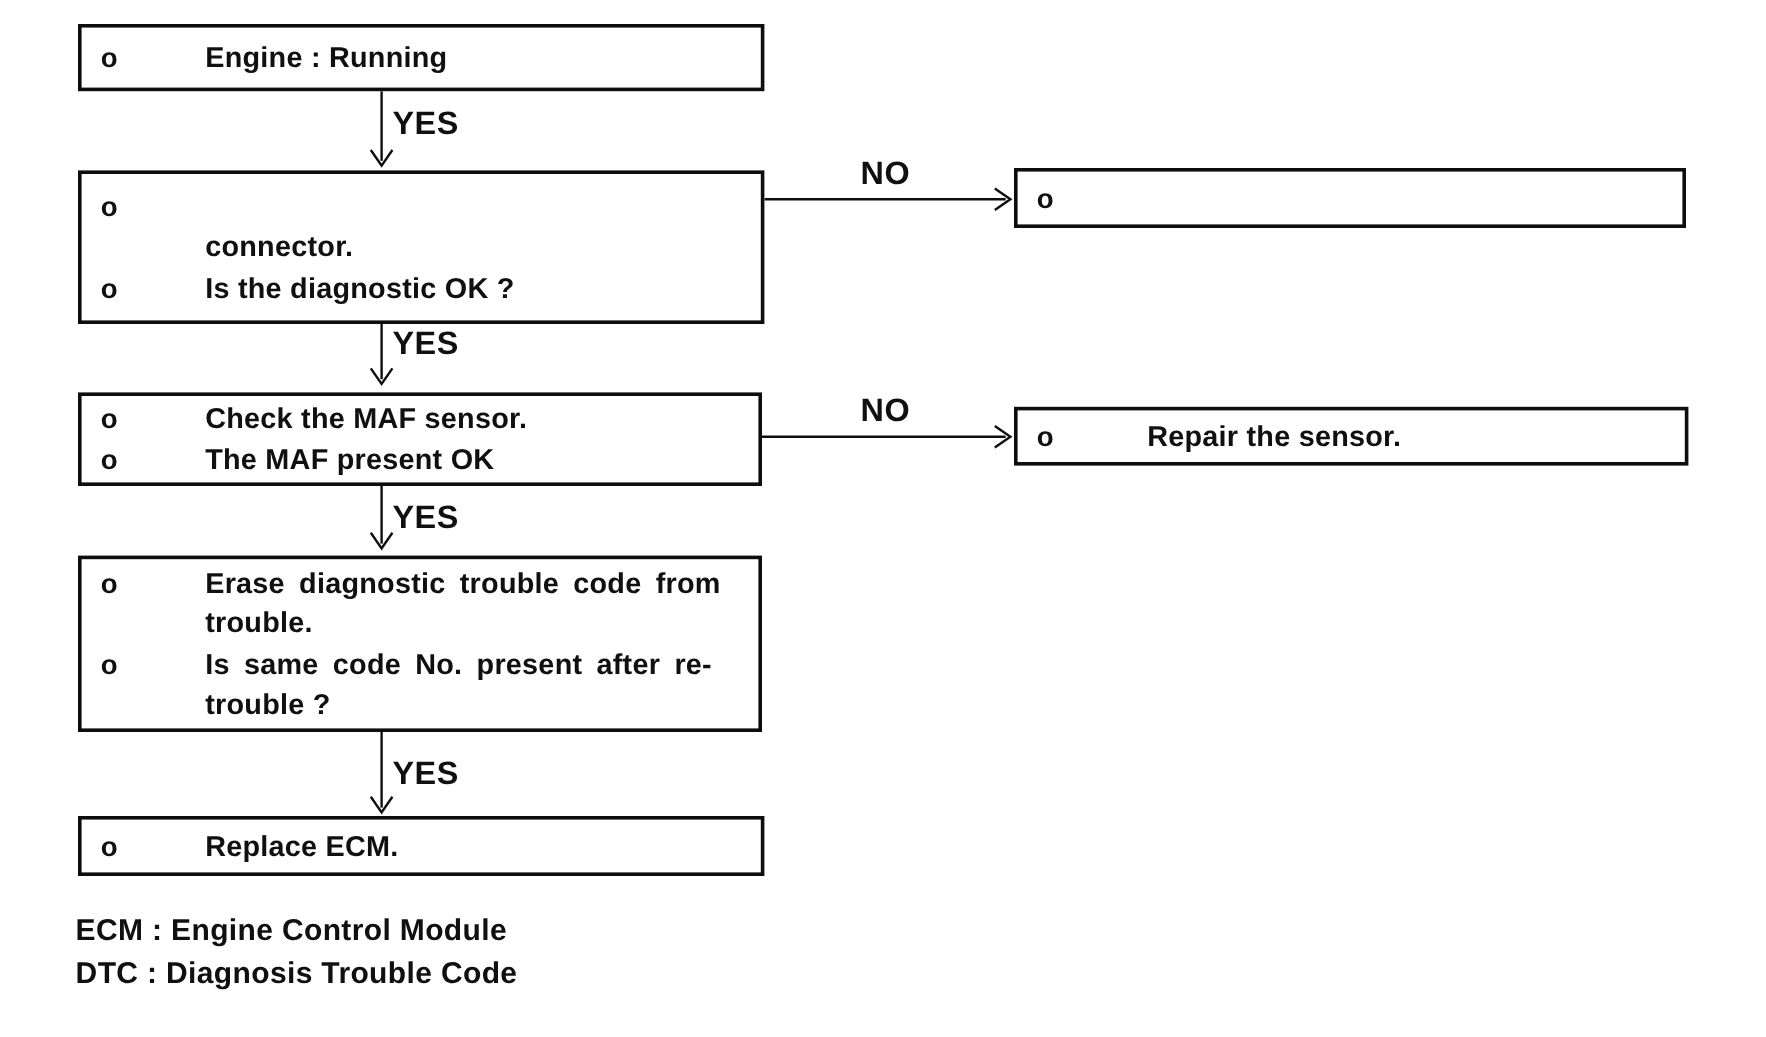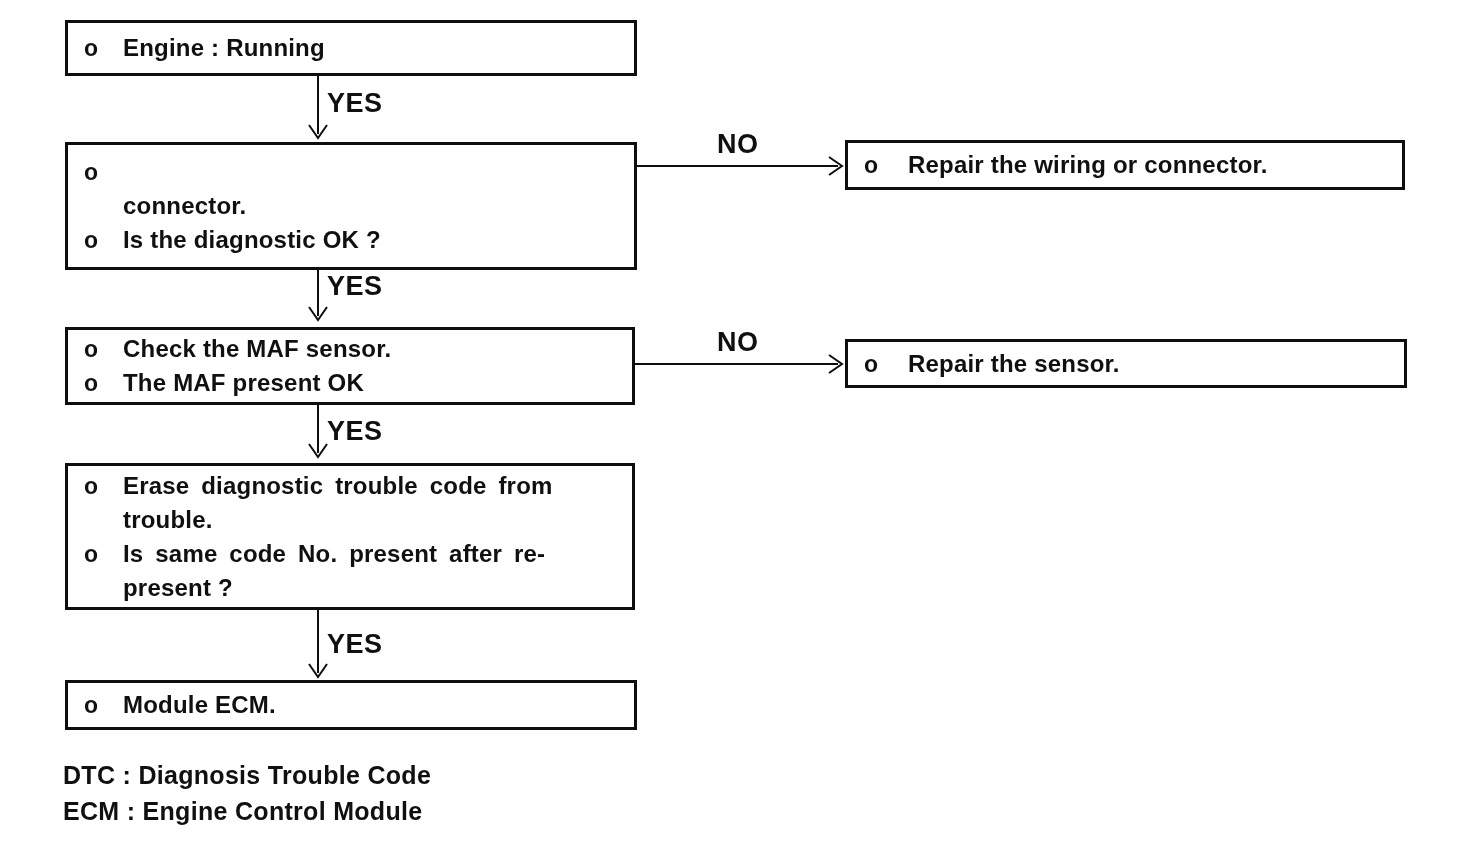--- a/index.html
+++ b/index.html
@@ -38,20 +38,21 @@
     width: 39px;
     flex: 0 0 39px;
     font-size: 23px;
     font-weight: bold;
     letter-spacing: 0.5px;
   }
   .txt {
     font-size: 24px;
     font-weight: bold;
     letter-spacing: 0.2px;
+    margin-left: 48px;
   }
   .txt.just { word-spacing: 5px; }
   .edge-label {
     position: absolute;
     font-size: 27px;
     font-weight: bold;
     line-height: 27px;
     letter-spacing: 0.5px;
     white-space: nowrap;
     text-align: right;
@@ -122,21 +123,20 @@
     </div>
     <div class="row">
       <span class="bullet">o</span>
       <span class="txt">Is the diagnostic OK ?</span>
     </div>
   </div>
 
   <div class="box" style="left:845px; top:140px; width:560px; height:50px;">
     <div class="row">
       <span class="bullet" style="flex-basis:44px; width:44px;">o</span>
-      <span class="txt">Repair the wiring or connector.</span>
     </div>
   </div>
 
   <div class="box" style="left:65px; top:327px; width:570px; height:78px;">
     <div class="row">
       <span class="bullet">o</span>
       <span class="txt">Check the MAF sensor.</span>
     </div>
     <div class="row">
       <span class="bullet">o</span>
@@ -159,36 +159,36 @@
     <div class="row">
       <span class="bullet"></span>
       <span class="txt">trouble.</span>
     </div>
     <div class="row">
       <span class="bullet">o</span>
       <span class="txt just">Is same code No. present after re-</span>
     </div>
     <div class="row">
       <span class="bullet"></span>
-      <span class="txt">present ?</span>
+      <span class="txt">trouble ?</span>
     </div>
   </div>
 
   <div class="box" style="left:65px; top:680px; width:572px; height:50px;">
     <div class="row">
       <span class="bullet">o</span>
-      <span class="txt">Module ECM.</span>
+      <span class="txt">Replace ECM.</span>
     </div>
   </div>
 
   <div class="edge-label" style="left:327px; top:90px;">YES</div>
   <div class="edge-label" style="left:327px; top:273px;">YES</div>
   <div class="edge-label" style="left:327px; top:418px;">YES</div>
   <div class="edge-label" style="left:327px; top:631px;">YES</div>
   <div class="edge-label" style="left:717px; top:131px;">NO</div>
   <div class="edge-label" style="left:717px; top:329px;">NO</div>
 
   <div class="foot">
+    <div>ECM : Engine Control Module</div>
     <div>DTC : Diagnosis Trouble Code</div>
-    <div>ECM : Engine Control Module</div>
   </div>
 
 </div>
 
 </body></html>

